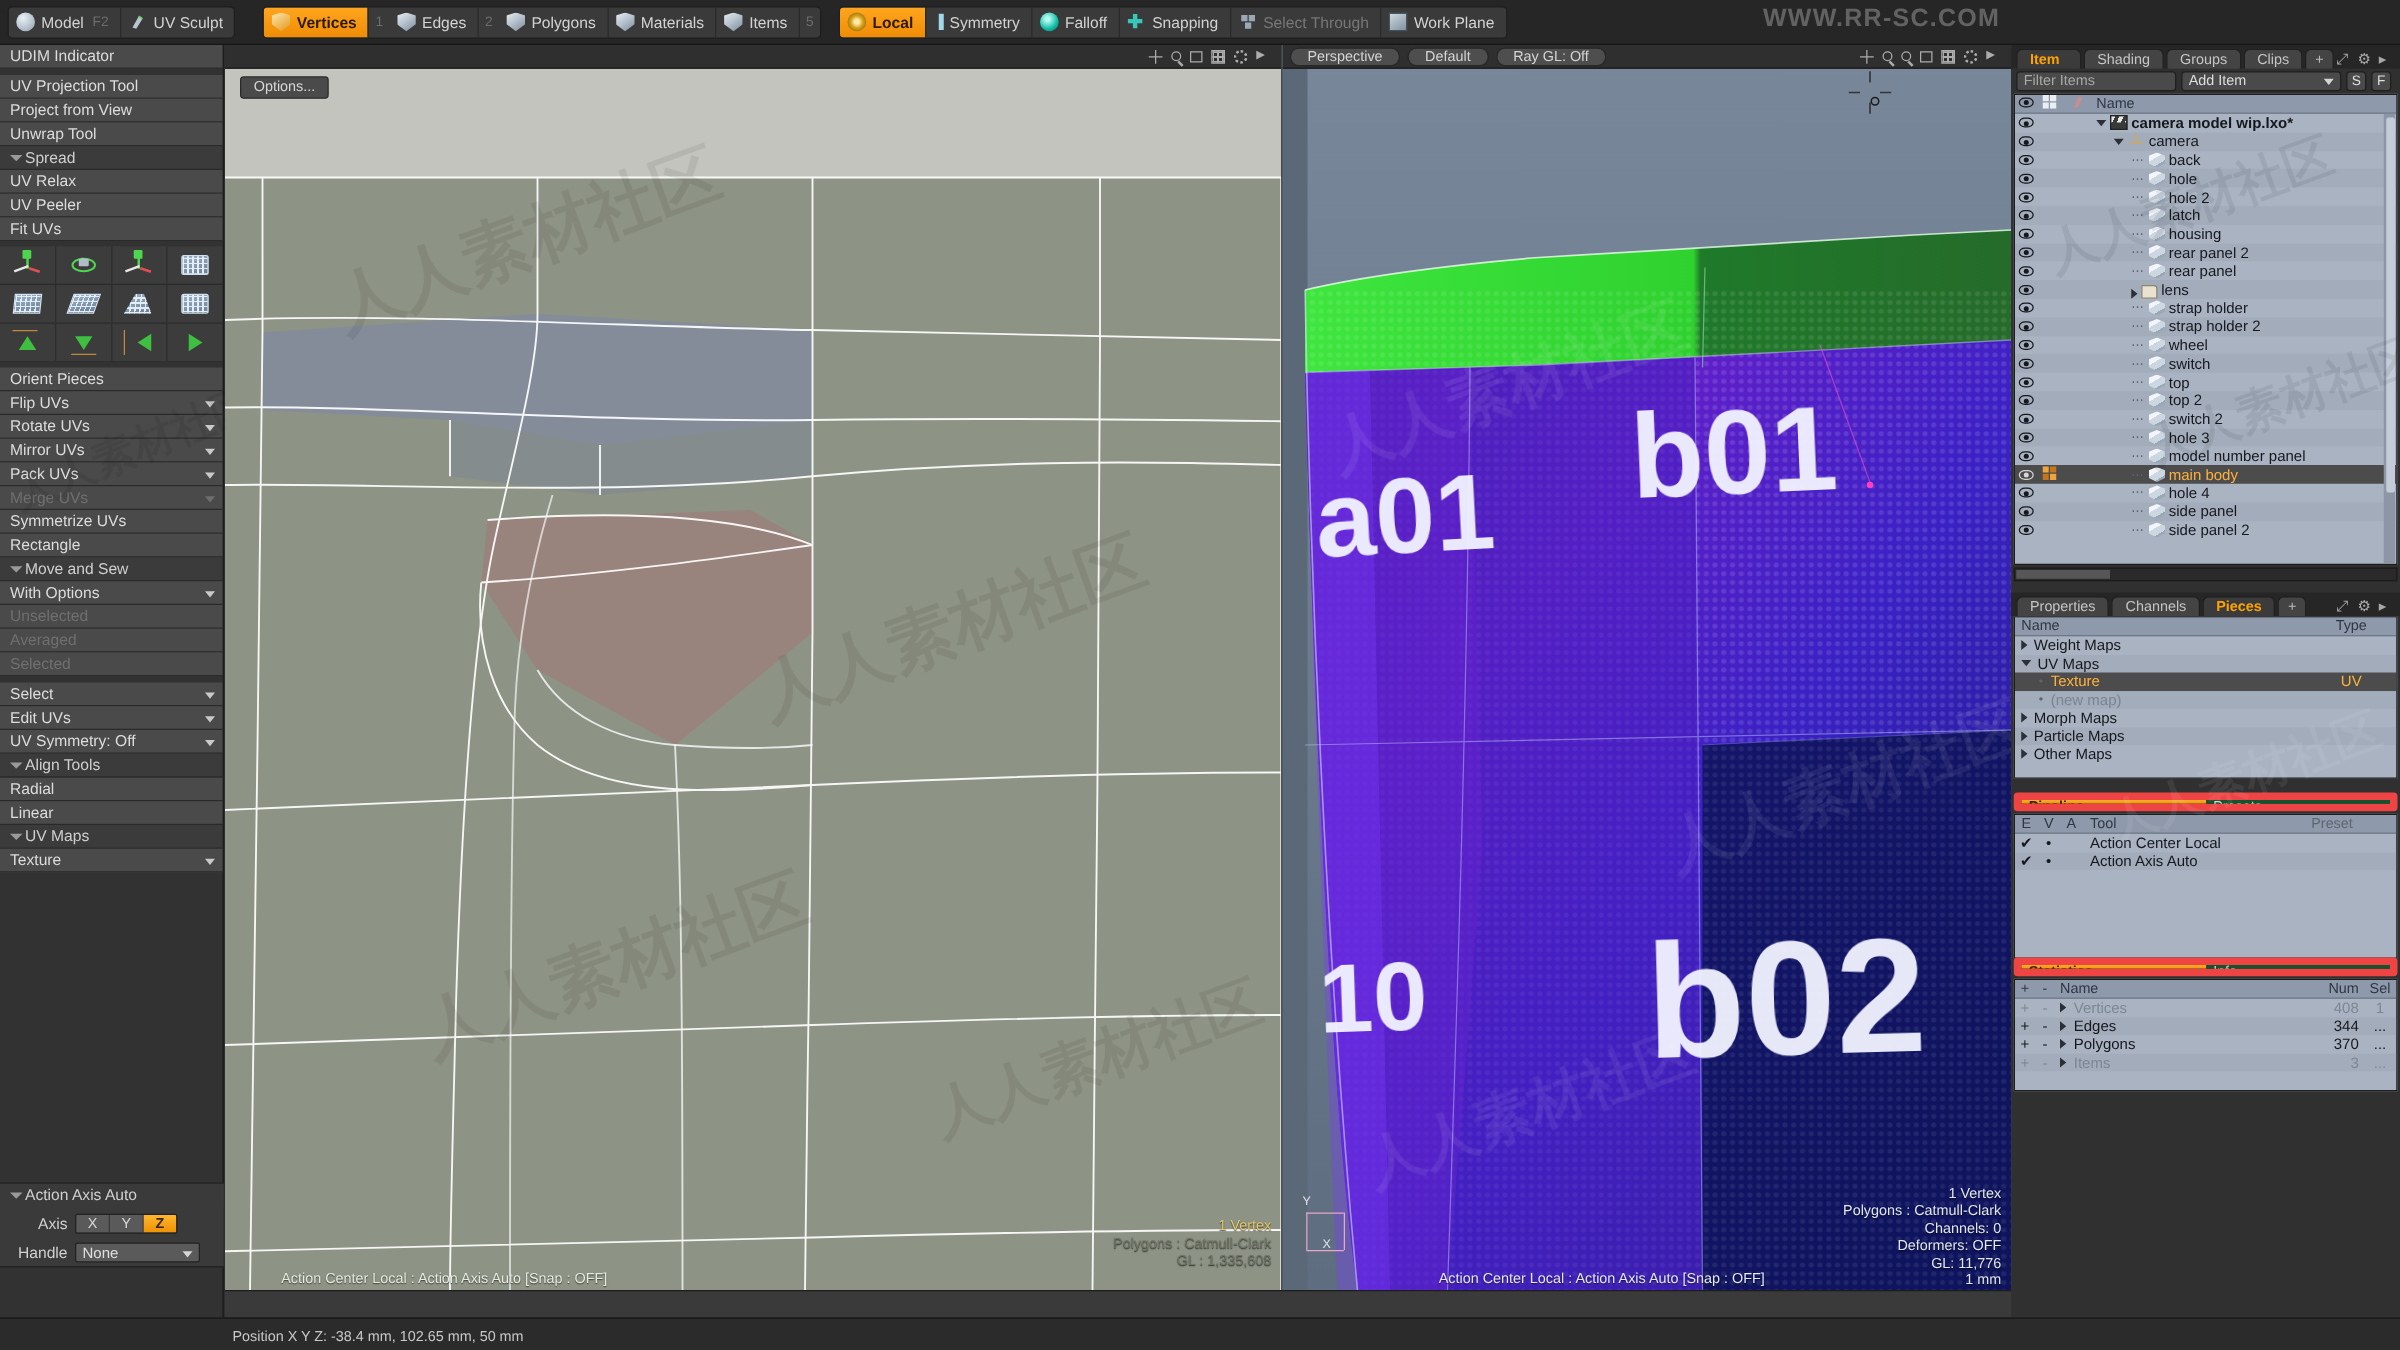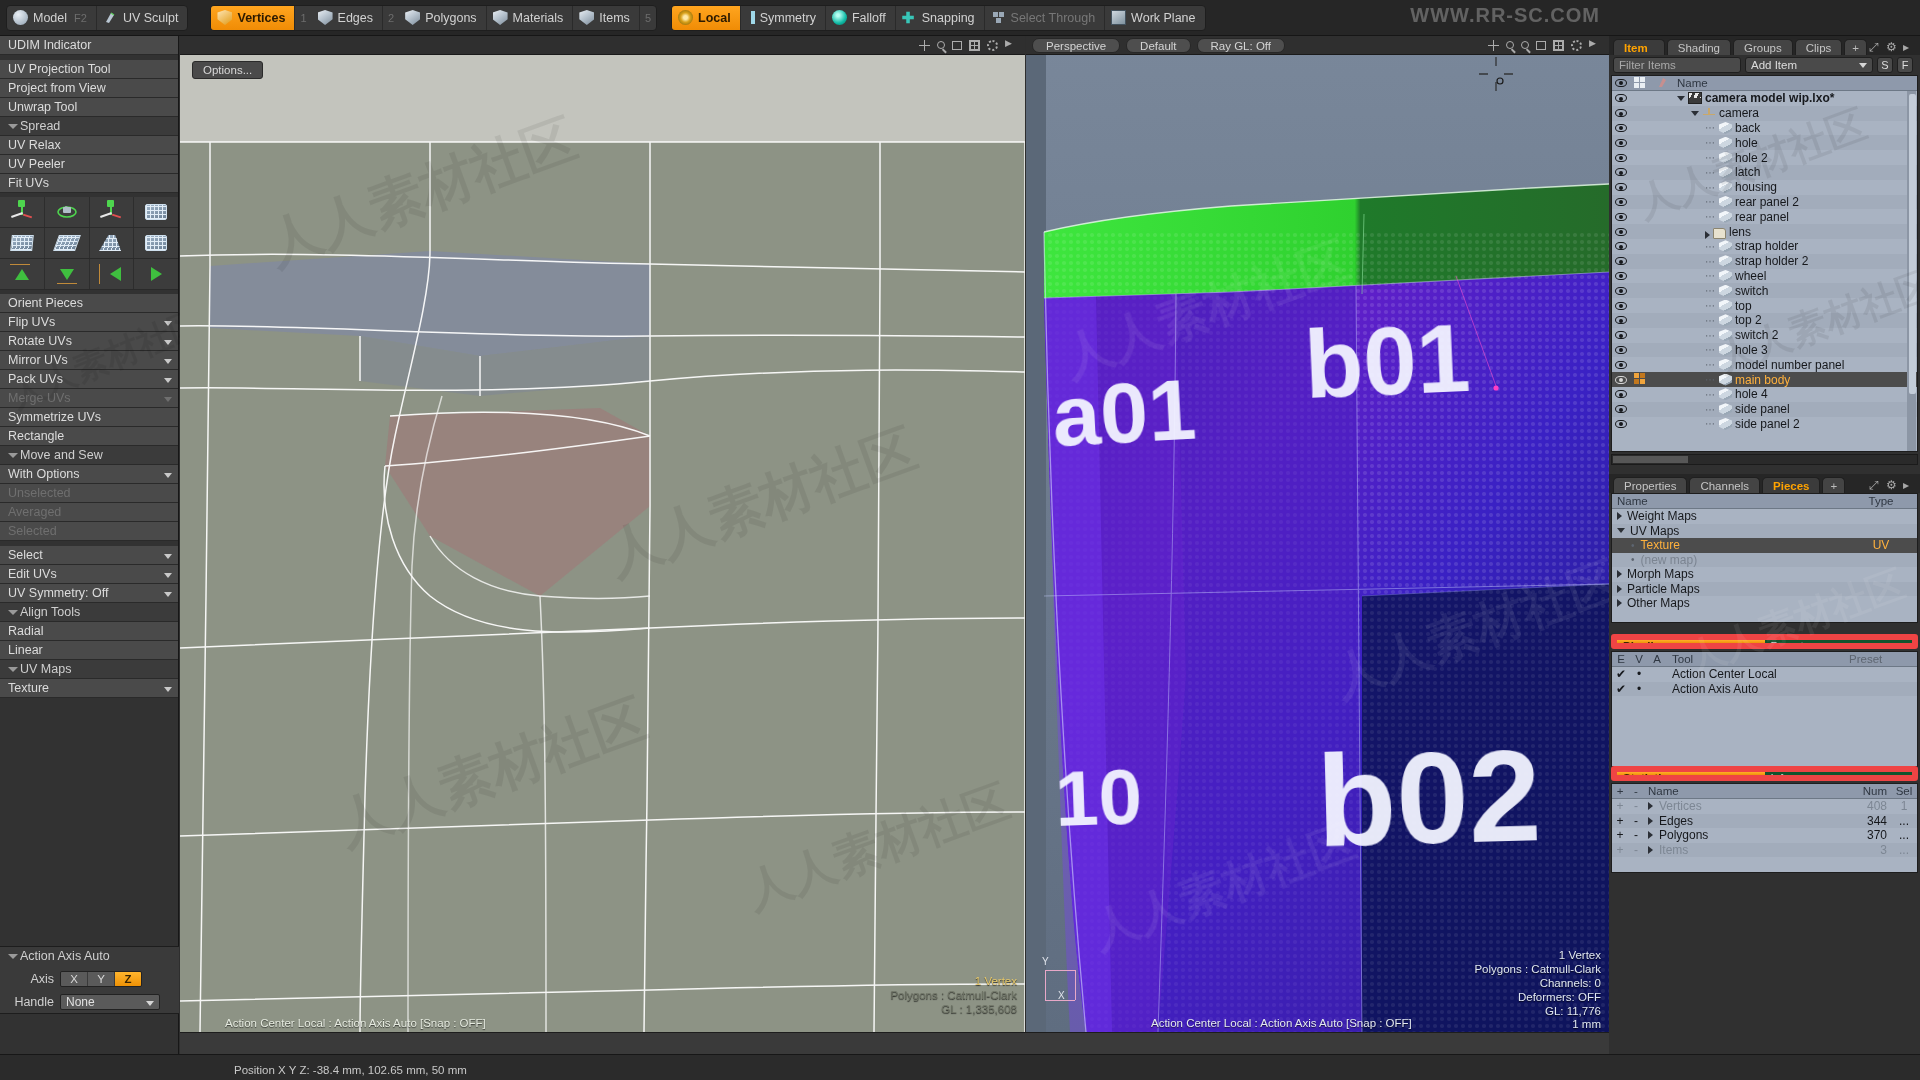--- a/index.html
+++ b/index.html
@@ -324,21 +324,21 @@
   #bottombar {
     position: absolute; left: 0; right: 0; bottom: 0; height: 26px;
     background: #2b2b2b; border-top: 1px solid #171717;
     display: flex; align-items: center;
   }
   #bottomtrack {
     position: absolute; left: 180px; right: 311px; bottom: 26px; height: 22px;
     background: #3a3a3a; border-top: 1px solid #1d1d1d;
   }
   #posline {
-    position: absolute; left: 186px; bottom: 4px; font-size: 11.5px; color: #c8c8c8; margin-left: 48px;
+    position: absolute; left: 186px; bottom: 4px; font-size: 11.5px; color: #c8c8c8;
   }
 
   
   .wm {
     position: absolute; color: rgba(255,255,255,.07); font-weight: bold;
     pointer-events: none; user-select: none; white-space: nowrap;
   }
   .wm-dark { color: rgba(0,0,0,.07); }
   #rrsc { position:absolute; right: 320px; top: 4px; font-size: 20px; color: rgba(255,255,255,.28); font-weight:bold; letter-spacing:1px;}
 </style>

